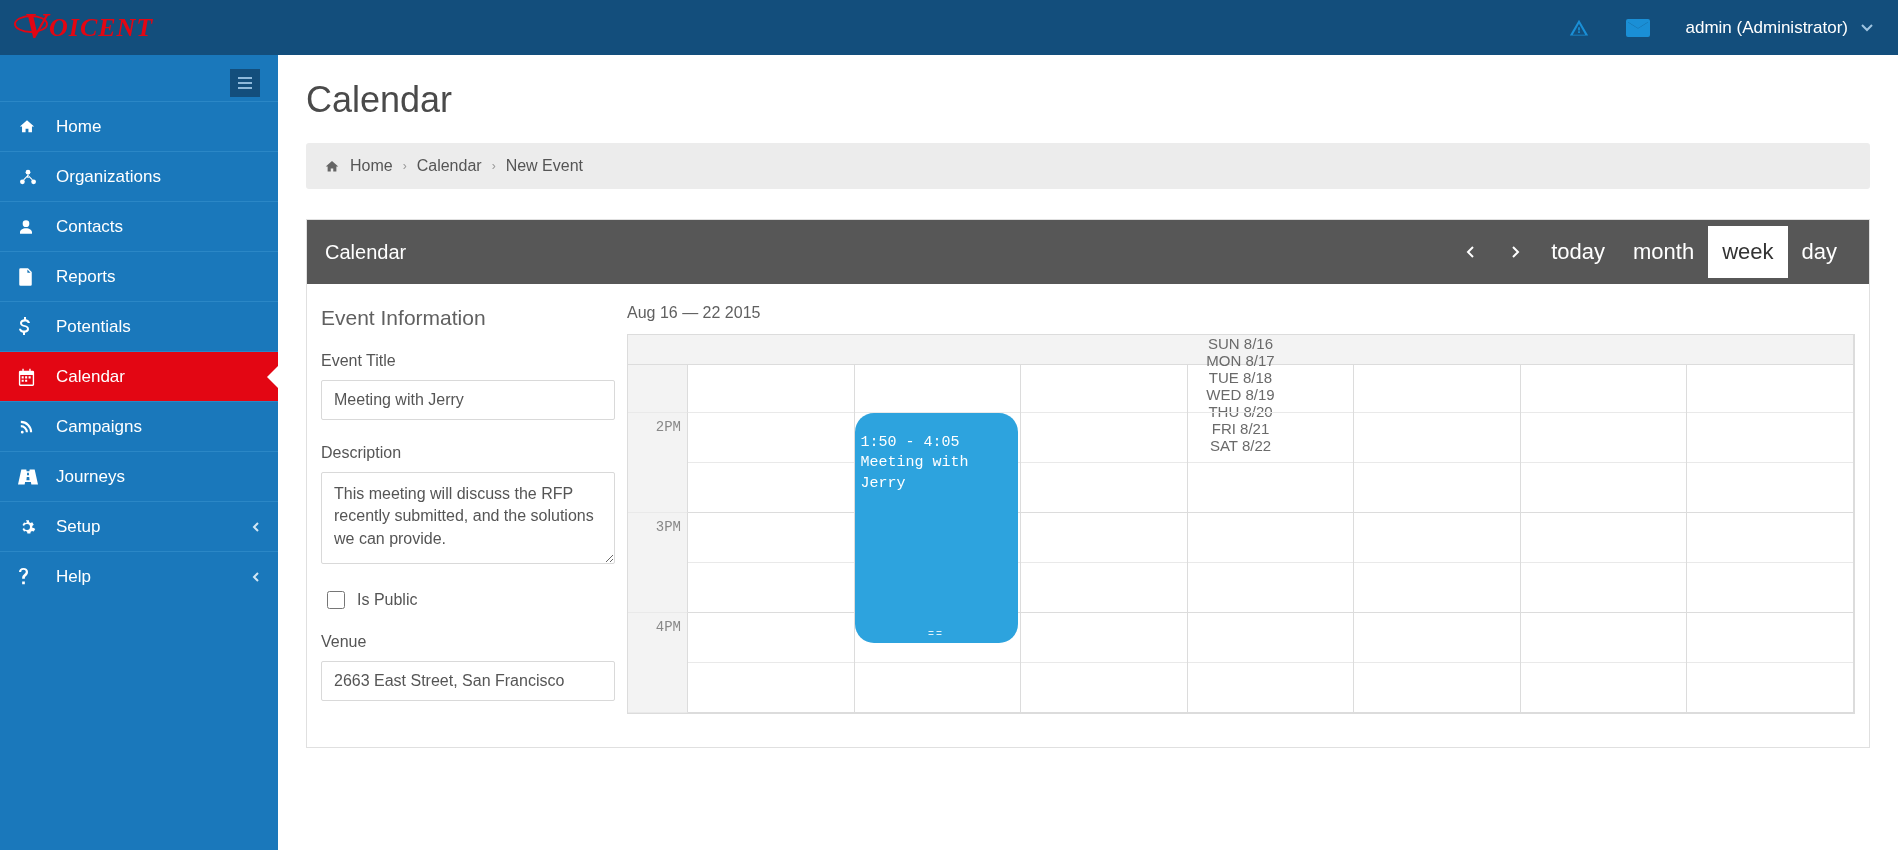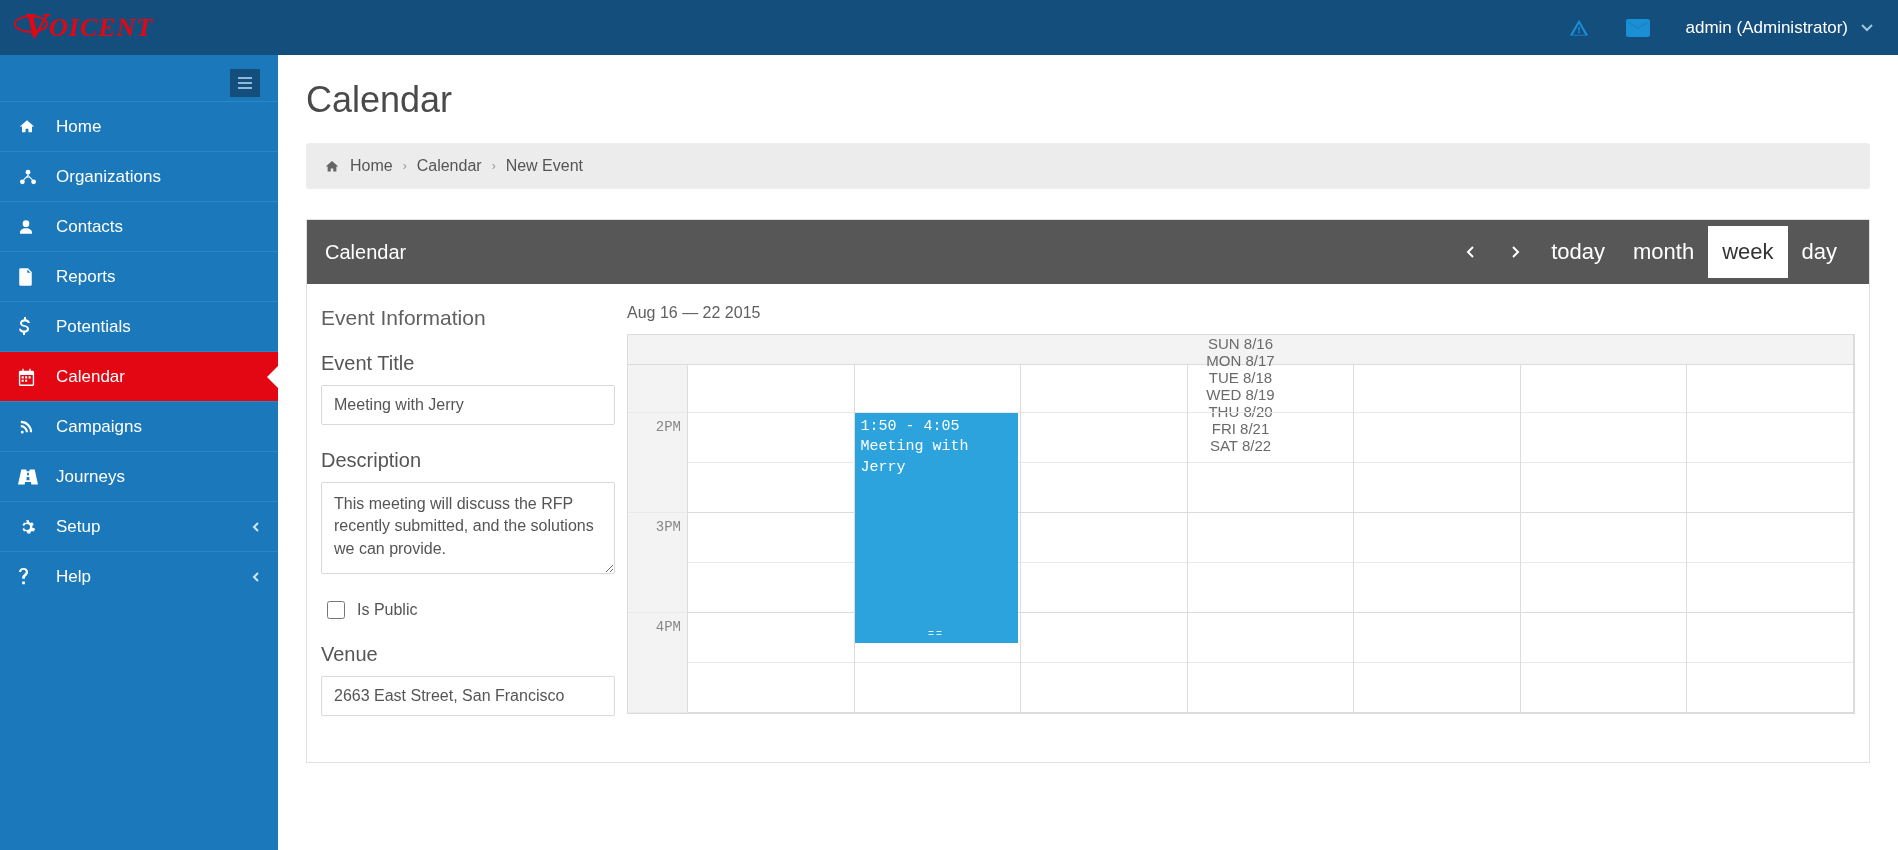--- a/index.html
+++ b/index.html
@@ -41,42 +41,42 @@
 .panel-header { background:#575757; color:#fff; padding:14px 18px; display:flex; align-items:center;}
 .panel-title { font-size:20px; font-weight:400;}
 .cal-controls { margin-left:auto; display:flex; align-items:center; gap:0;}
 .nav-btn { background:transparent; border:none; color:#fff; font-size:16px; width:44px; height:36px; cursor:pointer; display:flex;align-items:center;justify-content:center;}
 .view-btn { background:transparent; border:none; color:#fff; padding:0 14px; height:52px; margin:-14px 0; font-size:22px; cursor:pointer;}
 .view-btn.active { background:#fff; color:#333; }
 
 .panel-body { display:flex; padding: 0; background:#fff;}
 .event-form { width: 316px; padding: 22px 8px 22px 14px;}
 .section-title { font-size:21px; color:#606060; font-weight:400; margin-bottom:22px;}
-.form-label { display:block; font-size:20px; color:#555; margin-bottom:10px;}
+.form-label { display:block; font-size:16px; color:#555; margin-bottom:10px;}
 .form-control { width:100%; border:1px solid #d9d9d9; padding:10px 12px; font-size:16px; color:#555; font-family:inherit; margin-bottom:24px; border-radius:2px;}
 textarea.form-control { resize:vertical; height:92px; line-height:1.4;}
 .checkbox-row { display:flex; align-items:center; gap:12px; margin:0 0 24px 6px;}
 .checkbox-row input { width:18px; height:18px;}
 .checkbox-row label { font-size:16px; color:#555;}
 
 .calendar-area { flex:1; padding: 20px 14px 0 4px;}
 .date-range { font-size:16px; color:#606060; margin-bottom:12px; font-weight:300;}
 .cal-grid { border:1px solid #dcdcdc; position:relative;}
 .cal-head-row { display:flex; border-bottom:1px solid #dcdcdc; background:#f3f3f3; height:30px;flex-direction:column;}
 .time-col-head { width:60px; border-right:1px solid #dcdcdc;}
 .day-head { flex:1; border-right:1px solid #dcdcdc; display:flex; align-items:center; justify-content:center; font-size:15px; color:#6a6a6a;}
 .cal-body { display:flex; position:relative;font-family:Liberation Mono, monospace;}
 .time-col { width:60px; }
 .time-slot { height:100px; border-bottom:1px solid #e9e9e9; border-right:1px solid #dcdcdc; display:flex; align-items:flex-start; justify-content:flex-end; padding:6px 6px 0 0; font-size:14px; color:#888; background:#f3f3f3;}
 .time-slot.half-top { height:48px; background:#f3f3f3;}
 .days-area { flex:1; display:flex; position:relative;}
 .day-col { flex:1; border-right:1px solid #dcdcdc;}
 .hour-cell { height:50px; border-bottom:1px solid #e9e9e9;}
 .hour-cell.major { border-bottom:1px solid #dcdcdc;}
-.event-block { position:absolute; background:#2da3de; color:#fff; padding:4px 6px; font-size:15px; line-height:1.35; overflow:hidden; cursor:pointer;}
+.event-block { position:absolute; background:#2da3de; color:#fff; padding:20px 6px; font-size:15px; line-height:1.35; overflow:hidden; cursor:pointer;border-radius:19px;}
 .event-block .drag-handle { position:absolute; bottom:2px; left:50%; transform:translateX(-50%); color:#e0f2fb; font-size:10px; letter-spacing:2px;}
 
 svg { display:block;}
 </style>
 </head>
 <body>
 
 <div class="top-header">
   <div class="logo" style="position:relative;">
     <span class="ring"></span>

